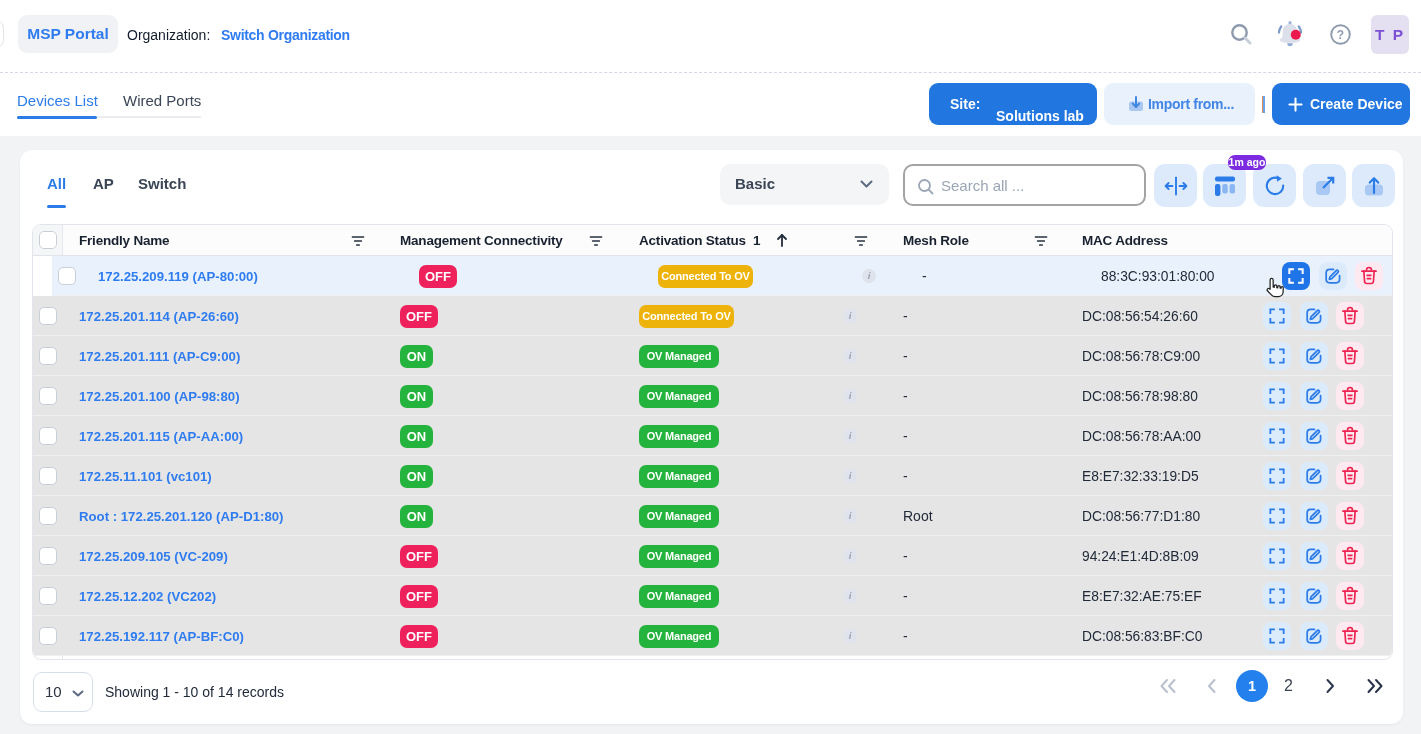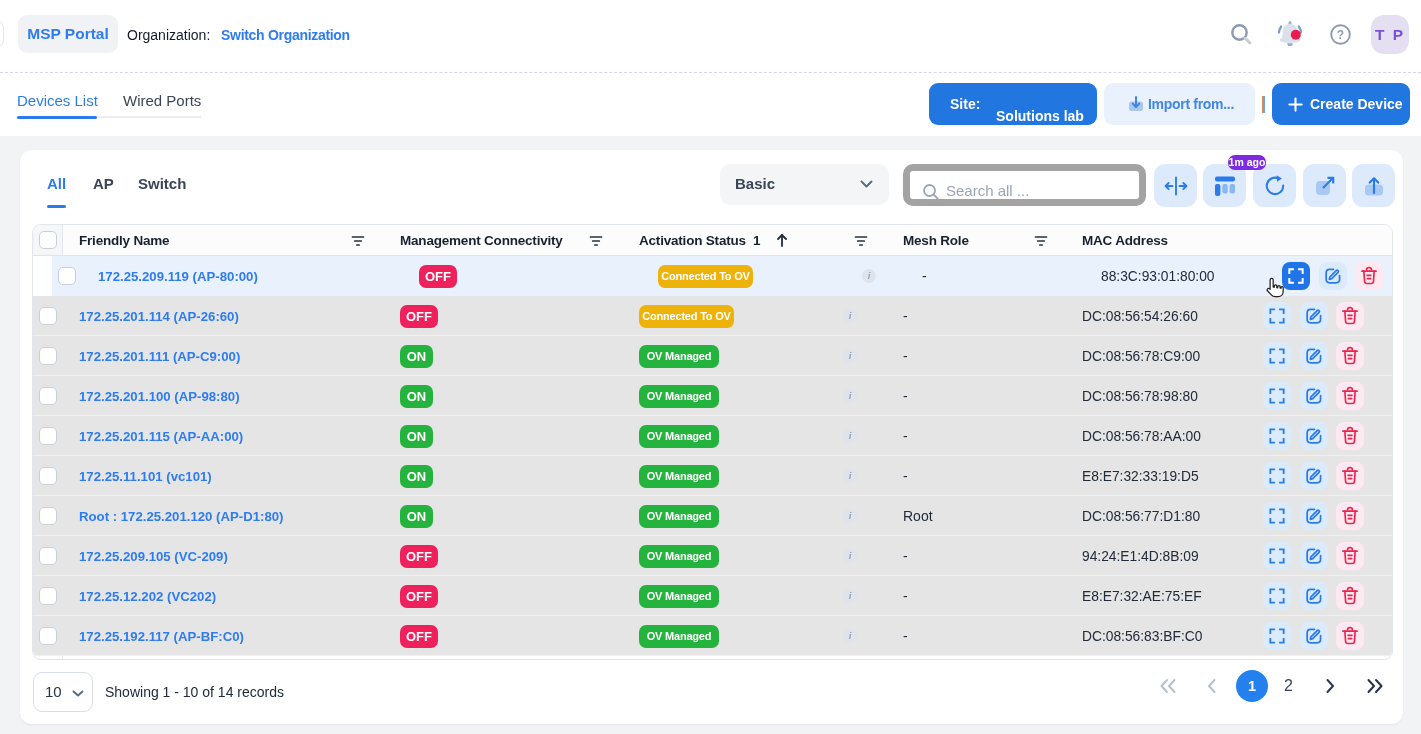--- a/index.html
+++ b/index.html
@@ -4,40 +4,40 @@
 * { margin:0; padding:0; box-sizing:border-box; }
 html,body { width:1421px; height:734px; overflow:hidden; }
 body { font-family:"Liberation Sans", sans-serif; background:#fff; position:relative; }
 .abs { position:absolute; }
 
 #hdr { position:absolute; left:0; top:0; width:1421px; height:72px; background:#fff; }
 #edgebtn { position:absolute; left:-14px; top:20px; width:18px; height:28px; border:1px solid #e4e4ea; border-radius:8px; background:#fff; }
 #msp { position:absolute; left:18px; top:15px; width:100px; height:38px; background:#f1f2f5; border-radius:9px; color:#2e7cf0; font-size:15.5px; font-weight:bold; text-align:center; line-height:38px; }
 #orglbl { position:absolute; left:127px; top:27px; font-size:14px; font-weight:normal; color:#111b2b; }
 #orgname { position:absolute; left:221px; top:27px; font-size:14px; font-weight:bold; color:#2e7cf0; letter-spacing:-0.3px; }
-#avatar { position:absolute; left:1371px; top:15px; width:38px; height:39px; background:#e5dff2; border-radius:13px; color:#7b50d2; font-weight:bold; font-size:15.5px; text-align:center; line-height:39px; letter-spacing:2px; }
+#avatar { position:absolute; left:1371px; top:15px; width:38px; height:39px; background:#e5dff2; border-radius:6px; color:#7b50d2; font-weight:bold; font-size:15.5px; text-align:center; line-height:39px; letter-spacing:2px; }
 
 #dash { position:absolute; left:0; top:72px; width:1421px; border-top:1px dashed #d8d5e6; }
 #tabs { position:absolute; left:17px; top:73px; height:45px; width:184px; border-bottom:2px solid #ededf1; }
 .tab1 { position:absolute; left:17px; top:92px; font-size:15px; color:#2b7ce9; }
 .tab2 { position:absolute; left:123px; top:92px; font-size:15px; color:#3c4657; }
 #tabund { position:absolute; left:17px; top:116px; width:80px; height:3px; background:#2b7ce9; border-radius:2px; }
 
 .bluebtn { position:absolute; top:83px; height:42px; background:#2176e0; border-radius:9px; color:#fff; font-weight:bold; font-size:14px; line-height:42px; }
 #importbtn { position:absolute; left:1104px; top:83px; width:151px; height:42px; background:#e8f1fc; border-radius:9px; color:#4285e4; font-weight:bold; font-size:14px; letter-spacing:-0.3px; line-height:42px; }
 #divider { position:absolute; left:1261.5px; top:96px; width:3px; height:17px; background:linear-gradient(90deg,#db8d56 0 50%,#6aa3e8 50% 100%); }
 
 #band { position:absolute; left:0; top:136px; width:1421px; height:598px; background:#f2f3f5; }
 #card { position:absolute; left:20px; top:150px; width:1383px; height:574px; background:#fff; border-radius:12px; box-shadow:0 1px 3px rgba(16,24,40,.05); }
 
 .itab { position:absolute; top:25px; font-size:15px; font-weight:600; color:#3a4556; }
 #iund { position:absolute; left:27px; top:55px; width:19px; height:3px; background:#2b7ce9; border-radius:2px; }
 #basicsel { position:absolute; left:700px; top:14px; width:169px; height:41px; background:#f4f5f7; border-radius:10px; }
 #basicsel span { position:absolute; left:15px; top:11px; font-size:15px; font-weight:600; color:#3a4556;text-align:center; }
-#searchbox { position:absolute; left:883px; top:14px; width:243px; height:42px; background:#fff; border:7px solid #a3a3a3; border-radius:10px; }
+#searchbox { position:absolute; left:883px; top:14px; width:243px; height:42px; background:#fff; border:2px solid #a3a3a3; border-radius:10px; }
 #searchbox span { position:absolute; left:36px; top:11px; font-size:15px; color:#9aa5b5; }
 .tbtn { position:absolute; top:14px; width:43px; height:43px; background:#ddeafc; border-radius:11px; }
 .tbtn svg { position:absolute; left:50%; top:50%; transform:translate(-50%,-50%); }
 #ago { position:absolute; left:1208px; top:5px; width:38px; height:15px; background:#7d2be0; border-radius:7px; color:#fff; font-size:10.5px; font-weight:bold; text-align:center; line-height:15px; }
 
 #tip { position:absolute; left:1177px; top:66px; width:160px; height:37px; background:#22252b; border-radius:9px; color:#fff; font-size:13.5px; text-align:center; line-height:37px; z-index:20; }
 #tip:after { content:""; position:absolute; left:93px; top:37px; border:6px solid transparent; border-top-color:#22252b; }
 
 #tbl { position:absolute; left:12px; top:74px; width:1361px; height:436px; border:1px solid #e2e6ec; border-radius:9px; background:#fff; }
 #thead { position:absolute; left:0; top:0; width:1359px; height:31px; background:#fcfcfd; border-bottom:1px solid #e0e4ea; border-radius:9px 9px 0 0; }

